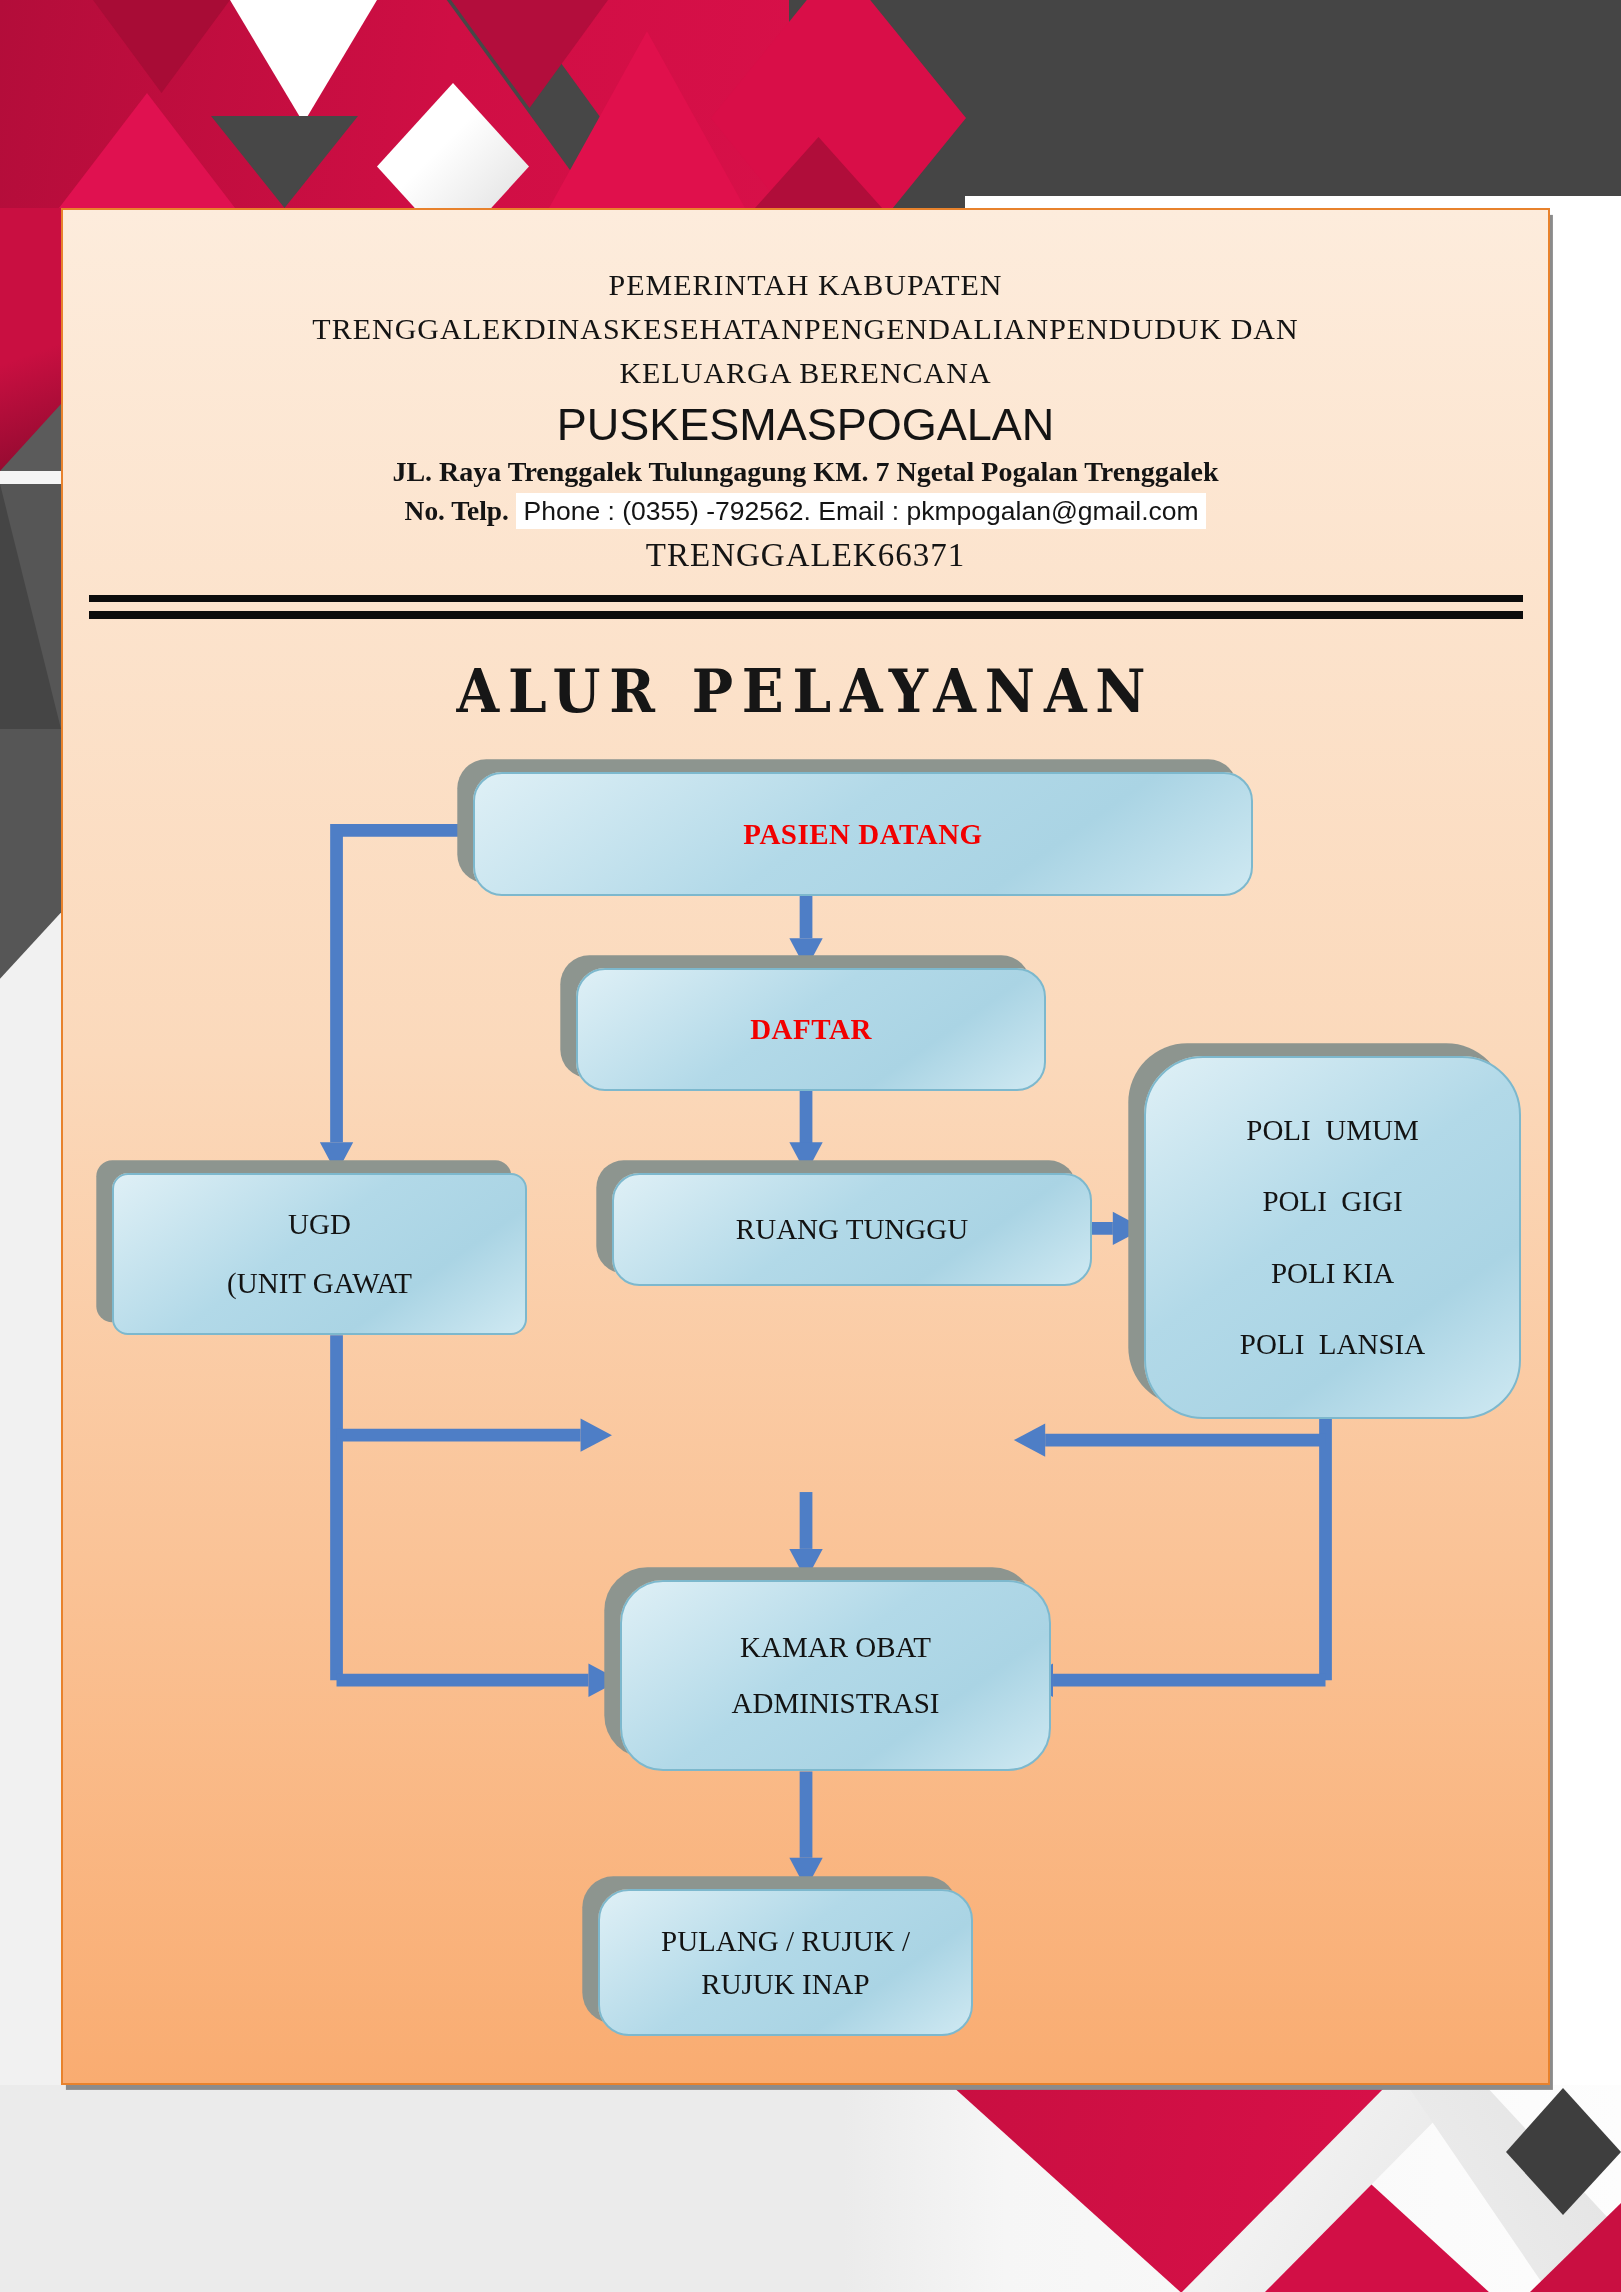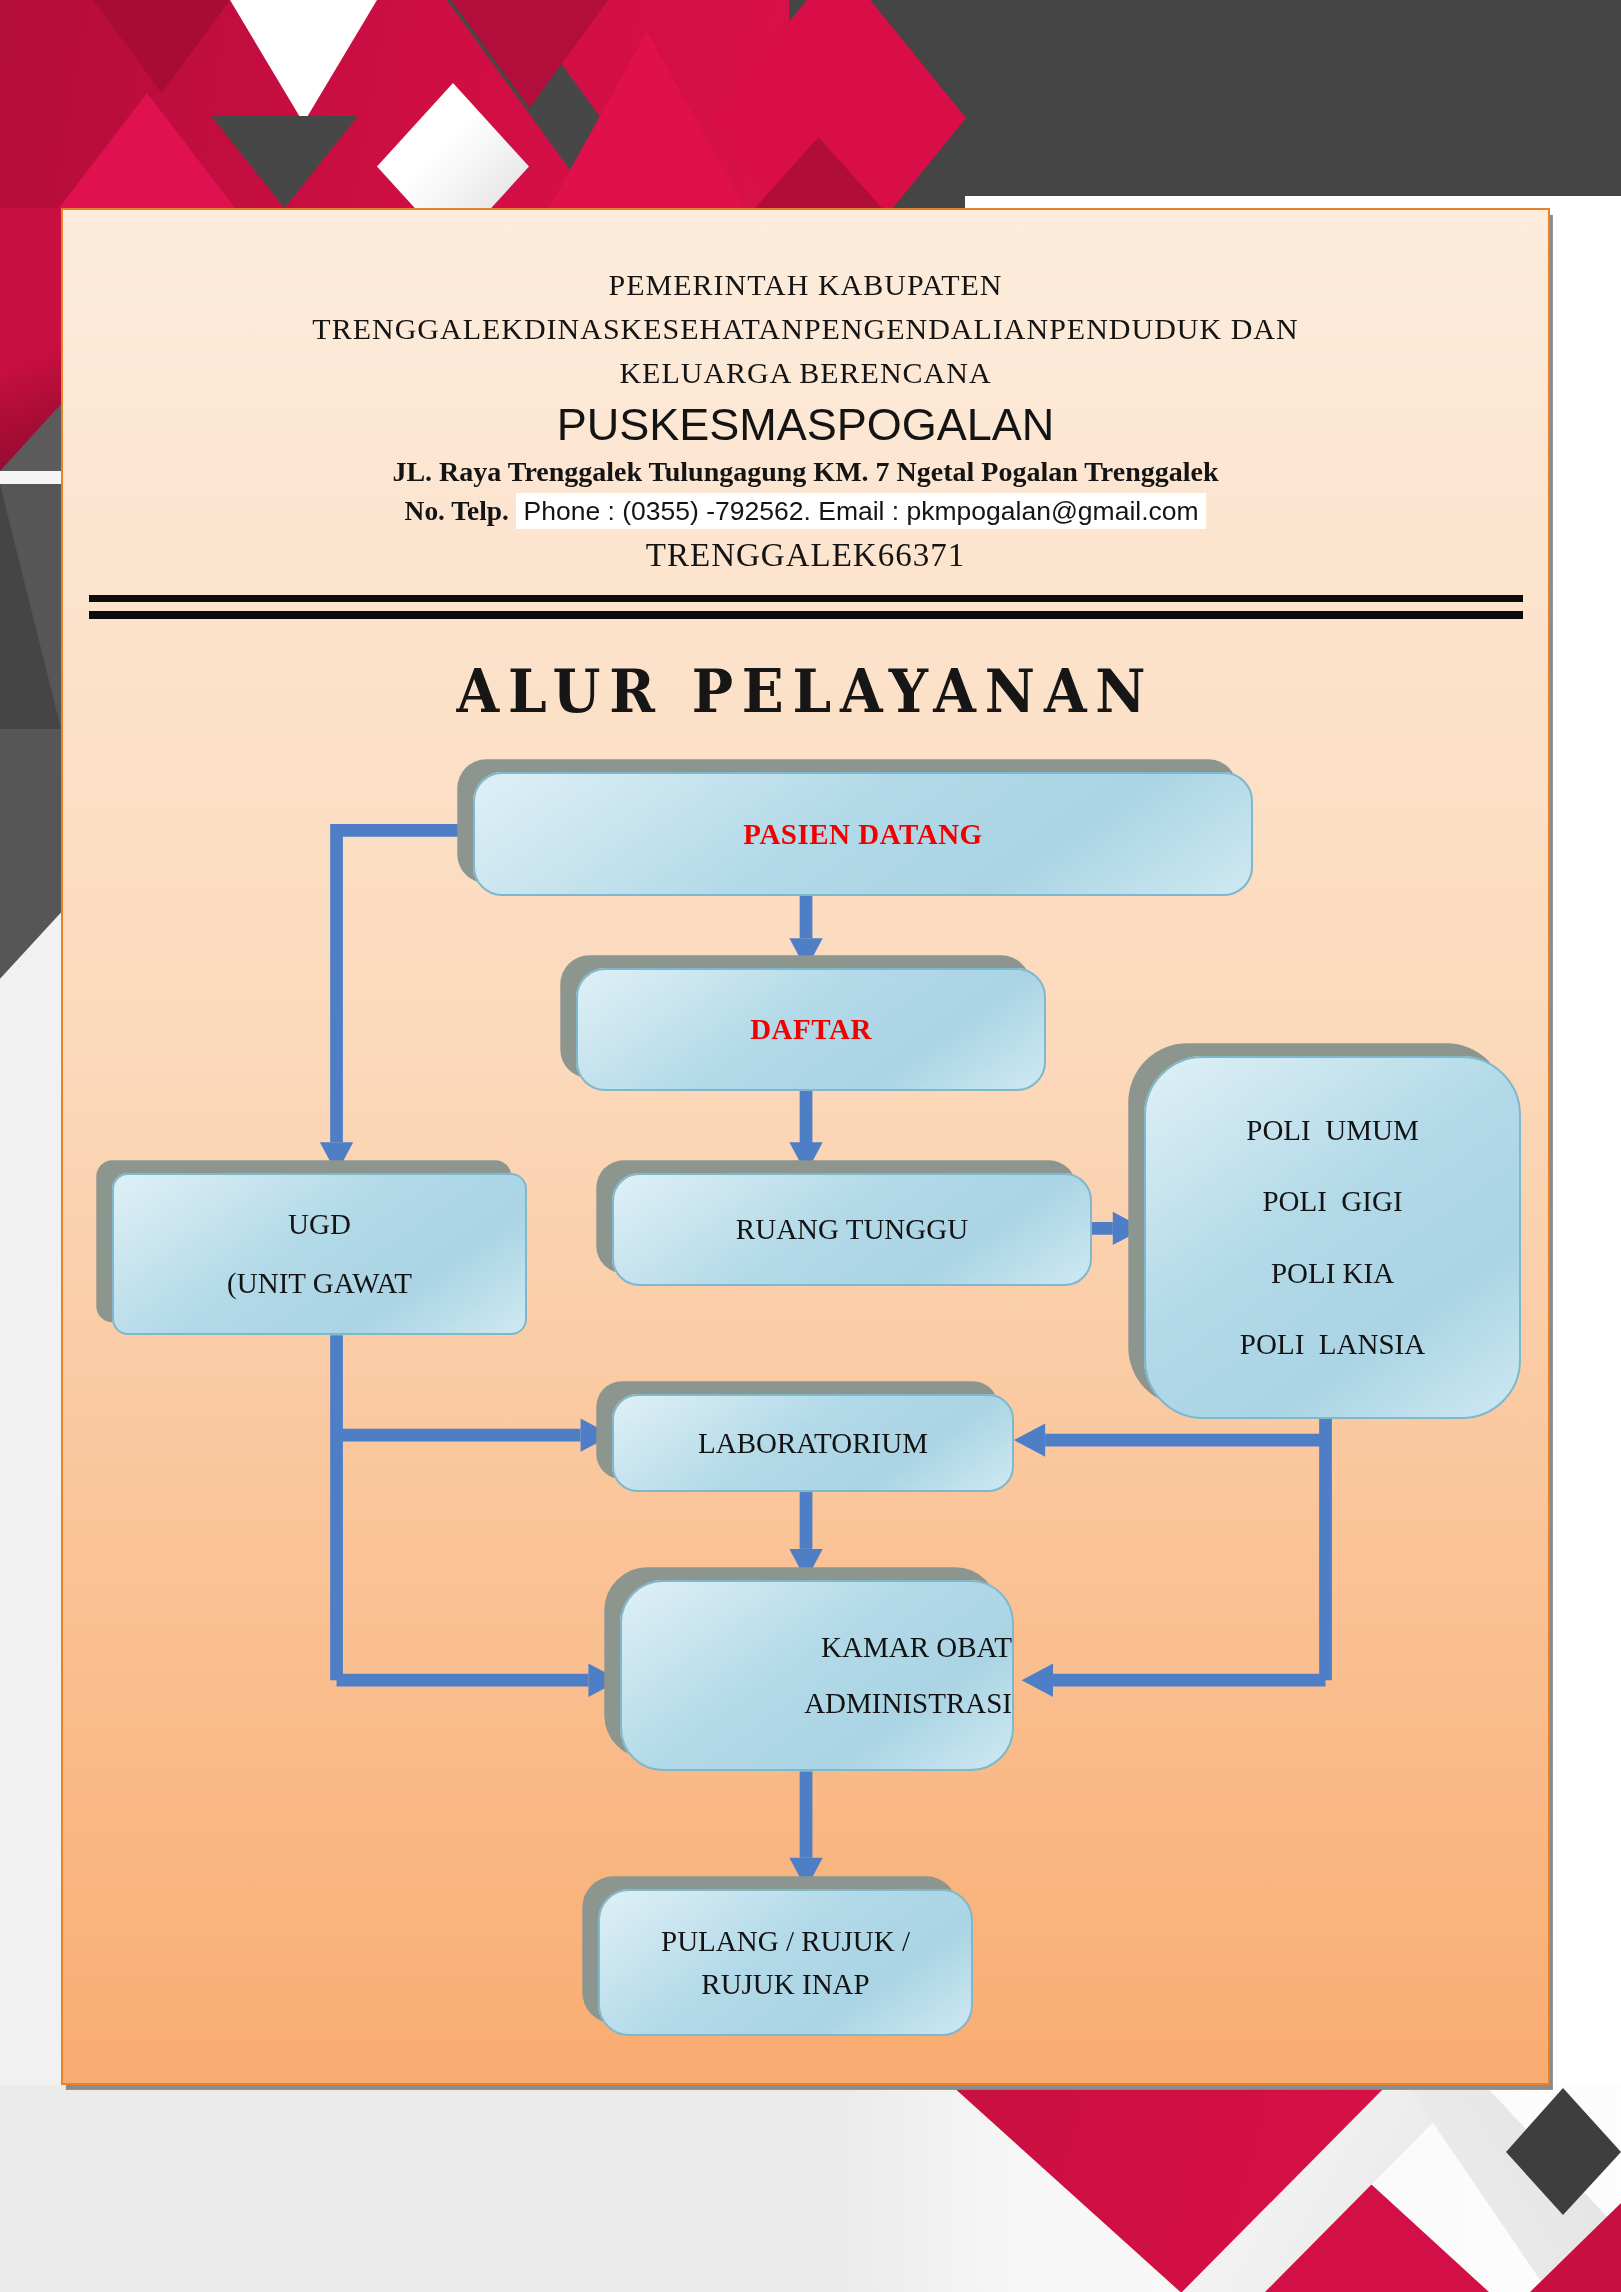--- a/index.html
+++ b/index.html
@@ -101,21 +101,21 @@
       font-size:29px;color:#131313;}
   .fbox .red-label{color:var(--c-red-text,#f20000);font-weight:bold;letter-spacing:0.5px;}
   .poli-line{white-space:pre;}
 
   .bx-pasien{left:410px;top:562px;width:780px;height:124px;border-radius:29px;}
   .bx-daftar{left:513px;top:758px;width:470px;height:123px;border-radius:29px;text-align:center;}
   .bx-ugd{left:49px;top:963px;width:415px;height:162px;border-radius:16px;justify-content:space-evenly;padding:7.8px 0;text-align:center;}
   .bx-ruang{left:549px;top:963px;width:480px;height:113px;border-radius:27.4px;}
   .bx-poli{left:1081px;top:846px;width:377px;height:363px;border-radius:59px;justify-content:space-evenly;padding:17.6px 0;}
   .bx-lab{left:549px;top:1184px;width:402px;height:98px;border-radius:25.5px;}
-  .bx-kamar{left:557px;top:1370px;width:394px;height:191px;border-radius:43px;justify-content:space-evenly;padding:25.5px 0;align-items:flex-end;}
+  .bx-kamar{left:557px;top:1370px;width:431px;height:191px;border-radius:43px;justify-content:space-evenly;padding:25.5px 0;}
   .bx-pulang{left:535px;top:1679px;width:375px;height:147px;border-radius:31px;line-height:1.45;}
 </style>
 </head>
 <body>
 
 <div class="page">
 
   <div class="decor-top">
     <div class="shape t-red-base"></div>
     <div class="shape t-gray-right"></div>
@@ -223,23 +223,20 @@
         <span>RUANG TUNGGU</span>
       </div>
 
       <div class="fbox bx-poli">
         <span class="poli-line">POLI  UMUM</span>
         <span class="poli-line">POLI  GIGI</span>
         <span class="poli-line">POLI KIA</span>
         <span class="poli-line">POLI  LANSIA</span>
       </div>
 
-      <div class="fbox bx-lab">
-        <span>LABORATORIUM</span>
-      </div>
 
       <div class="fbox bx-kamar">
         <span>KAMAR OBAT</span>
         <span>ADMINISTRASI</span>
       </div>
 
       <div class="fbox bx-pulang">
         <span>PULANG / RUJUK /</span>
         <span>RUJUK INAP</span>
       </div>

